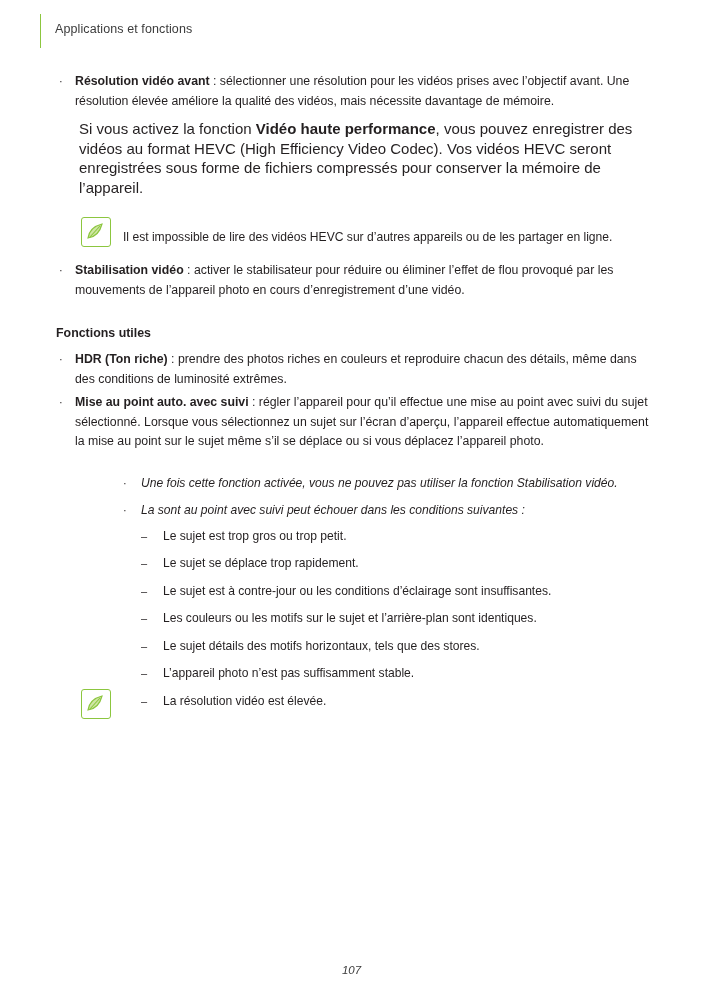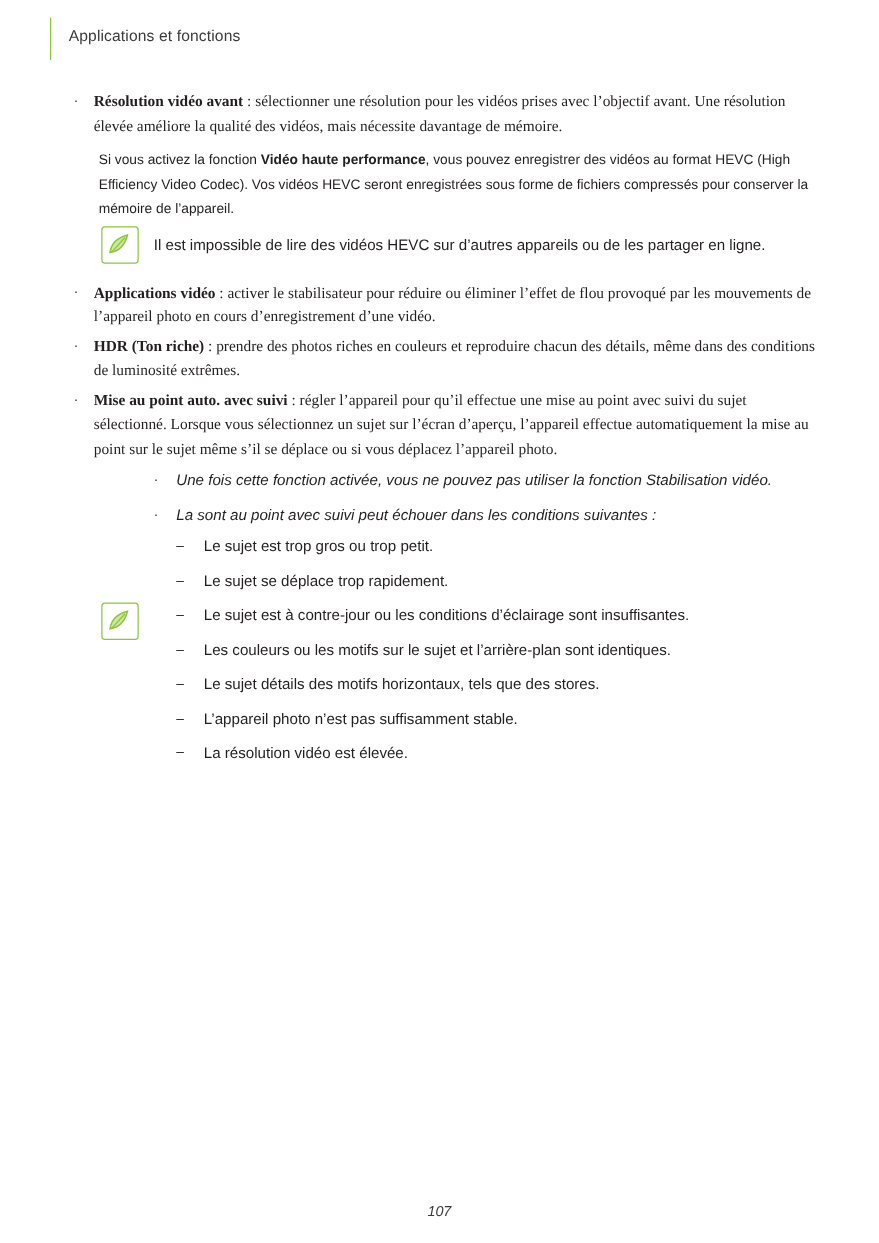--- a/index.html
+++ b/index.html
@@ -59,34 +59,33 @@
     text-align: left;
     padding-left: 4px;
     box-sizing: border-box;
   }
   .bullet-text {
     flex: 1;
     font-size: 12.3px;
     line-height: 19.5px;
     color: #231f20;
     text-align: left;
-    font-family: Liberation Serif, serif;
   }
   .para {
-    font-size: 11px;
+    font-size: 15px;
     line-height: 19.5px;
     margin: 8px 0 0 24px;
     width: 570px;
   }
   b { font-weight: bold; }
   
   .note {
     display: flex;
-    align-items: center;
-    margin: 3px 0 0 26px;
+    align-items: flex-end;
+    margin: 20px 0 0 26px;
     width: 575px;
   }
   .note-icon {
     flex: 0 0 30px;
     width: 30px;
     height: 30px;
     border: 1.5px solid #8cc63f;
     border-radius: 3px;
     position: relative;
     margin-right: 12px;
@@ -179,24 +178,25 @@
           <path d="M3.5 15.5 L14 4" stroke="#8cc63f" stroke-width="1.1" fill="none"></path>
         </svg>
       </div>
       <div class="note-text">Il est impossible de lire des vidéos HEVC sur d’autres appareils ou de les partager en ligne.</div>
     </div>
 
     <div class="spacer-sm"></div>
 
     <div class="bullet-row">
       <div class="bullet-mark">·</div>
-      <div class="bullet-text"><b>Applications vidéo</b><span> : activer le stabilisateur pour réduire ou éliminer l’effet de flou provoqué par les mouvements de l’appareil photo en cours d’enregistrement d’une vidéo.</span></div>
-    </div>
-
-
+      <div class="bullet-text"><b>Stabilisation vidéo</b><span> : activer le stabilisateur pour réduire ou éliminer l’effet de flou provoqué par les mouvements de l’appareil photo en cours d’enregistrement d’une vidéo.</span></div>
+    </div>
+
+
+    <div class="section-title">Fonctions utiles</div>
 
     <div class="bullet-row">
       <div class="bullet-mark">·</div>
       <div class="bullet-text"><b>HDR (Ton riche)</b><span> : prendre des photos riches en couleurs et reproduire chacun des détails, même dans des conditions de luminosité extrêmes.</span></div>
     </div>
 
     <div class="bullet-row">
       <div class="bullet-mark">·</div>
       <div class="bullet-text"><b>Mise au point auto. avec suivi</b><span> : régler l’appareil pour qu’il effectue une mise au point avec suivi du sujet sélectionné. Lorsque vous sélectionnez un sujet sur l’écran d’aperçu, l’appareil effectue automatiquement la mise au point sur le sujet même s’il se déplace ou si vous déplacez l’appareil photo.</span></div>
     </div>

